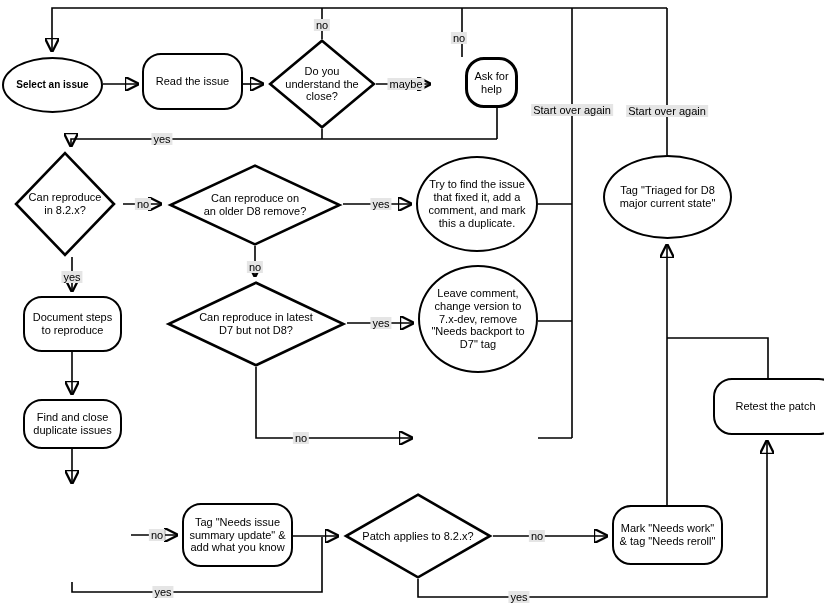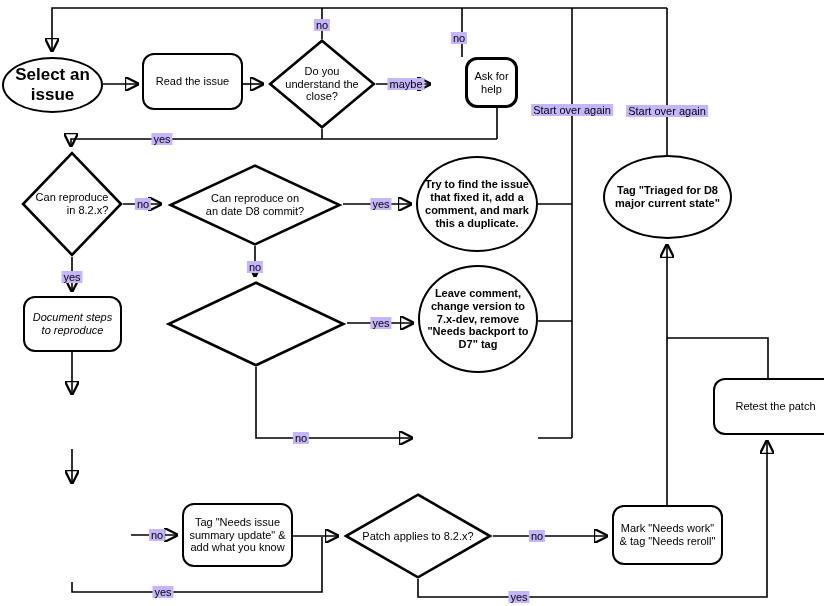--- a/index.html
+++ b/index.html
@@ -3,28 +3,28 @@
 <meta charset="utf-8">
 <style>
   html,body{margin:0;padding:0;background:#ffffff;}
   #stage{position:relative;width:824px;height:606px;background:#ffffff;overflow:hidden;
          font-family:"Liberation Sans","DejaVu Sans",sans-serif;color:#000;}
   #edges{position:absolute;left:0;top:0;width:824px;height:606px;}
   #edges path{fill:none;stroke:#000;stroke-width:1.6px;}
   .node{position:absolute;display:flex;align-items:center;justify-content:center;
         box-sizing:border-box;text-align:center;font-size:11px;line-height:1.18;
         white-space:pre-line;background:#fff;}
-  .ellipse{border:2.7px solid #000;border-radius:50%;font-weight:bold;}
-  .rect{border:2.7px solid #000;border-radius:12px;}
+  .ellipse{border:2.7px solid #000;border-radius:50%;}
+  .rect{border:2.7px solid #000;border-radius:19px;}
   .thick{border-width:3.4px;margin-left:30px;}
   .diamond{background:transparent;}
   .diamond svg{position:absolute;left:0;top:0;width:100%;height:100%;}
   .diamond span{position:relative;z-index:2;}
-  .bold{font-weight:bold;font-size:17px;}
-  .edge-label{position:absolute;transform:translate(-50%,-50%);background:#c4b5fd;
+  .bold{font-weight:bold;font-size:10px;}
+  .edge-label{position:absolute;transform:translate(-50%,-50%);background:#e5e5e5;
         font-size:11px;padding:0 2px;white-space:nowrap;z-index:3;}
 </style>
 </head>
 <body>
 
 <div id="stage">
 
   <svg id="edges" viewBox="0 0 824 606" xmlns="http://www.w3.org/2000/svg">
     <defs>
       <marker id="arr" viewBox="0 0 10 10" markerWidth="9" markerHeight="9" refX="9" refY="5" orient="auto">
@@ -77,63 +77,69 @@
     <span>Do you
 understand the
 close?</span>
   </div>
 
   <div class="node rect thick" style="left:435px;top:57px;width:53px;height:51px;">
     <span>Ask for
 help</span>
   </div>
 
-  <div class="node diamond" style="left:21px;top:151px;width:102px;height:106px;text-align:right;">
+  <div class="node diamond" style="left:14px;top:151px;width:102px;height:106px;">
     <svg viewBox="0 0 100 100" preserveAspectRatio="none">
       <polygon points="50,2 98,50 50,98 2,50" fill="#fff" stroke="#000" stroke-width="2.6" vector-effect="non-scaling-stroke"></polygon>
     </svg>
     <span>Can reproduce
 in 8.2.x?</span>
   </div>
 
   <div class="node diamond" style="left:167px;top:164px;width:176px;height:82px;">
     <svg viewBox="0 0 100 100" preserveAspectRatio="none">
       <polygon points="50,2 98,50 50,98 2,50" fill="#fff" stroke="#000" stroke-width="2.6" vector-effect="non-scaling-stroke"></polygon>
     </svg>
     <span>Can reproduce on
-an date D8 commit?</span>
+an older D8 remove?</span>
   </div>
 
   <div class="node ellipse" style="left:416px;top:156px;width:122px;height:96px;">
     <span>Try to find the issue
 that fixed it, add a
 comment, and mark
 this a duplicate.</span>
   </div>
 
   <div class="node diamond" style="left:165px;top:281px;width:182px;height:86px;">
     <svg viewBox="0 0 100 100" preserveAspectRatio="none">
       <polygon points="50,2 98,50 50,98 2,50" fill="#fff" stroke="#000" stroke-width="2.6" vector-effect="non-scaling-stroke"></polygon>
     </svg>
+    <span>Can reproduce in latest
+D7 but not D8?</span>
   </div>
 
   <div class="node ellipse" style="left:418px;top:265px;width:120px;height:108px;">
     <span>Leave comment,
 change version to
 7.x-dev, remove
 "Needs backport to
 D7" tag</span>
   </div>
 
 
-  <div class="node rect" style="left:23px;top:296px;width:99px;height:56px;font-style:italic;">
+  <div class="node rect" style="left:23px;top:296px;width:99px;height:56px;">
     <span>Document steps
 to reproduce</span>
   </div>
 
+  <div class="node rect" style="left:23px;top:399px;width:99px;height:50px;">
+    <span>Find and close
+duplicate issues</span>
+  </div>
 
 
   <div class="node rect" style="left:182px;top:503px;width:111px;height:64px;">
     <span>Tag "Needs issue
 summary update" &amp;
 add what you know</span>
   </div>
 
   <div class="node diamond" style="left:343px;top:493px;width:150px;height:86px;">
     <svg viewBox="0 0 100 100" preserveAspectRatio="none">

